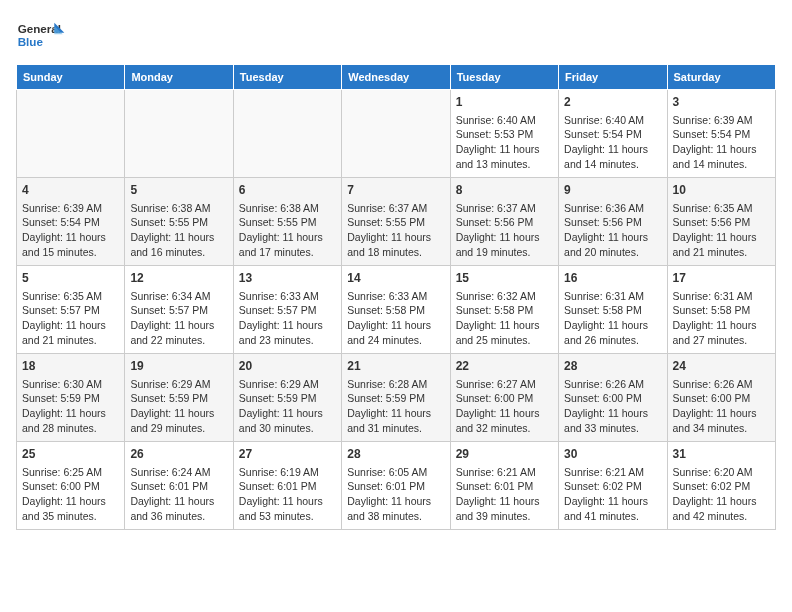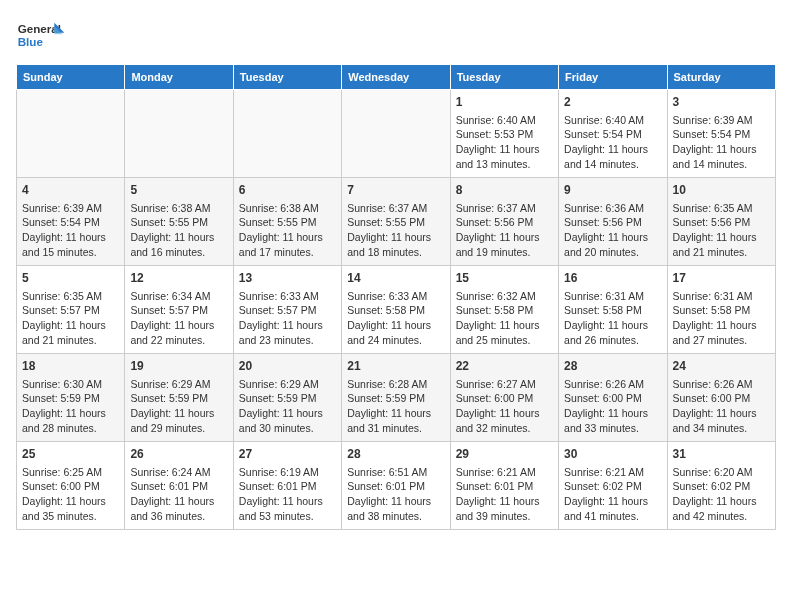--- a/index.html
+++ b/index.html
@@ -277,21 +277,21 @@
           <div>Daylight: 11 hours and 36 minutes.</div>
         </td>
         <td>
           <span class="day-num">27</span>
           <div>Sunrise: 6:19 AM</div>
           <div>Sunset: 6:01 PM</div>
           <div>Daylight: 11 hours and 53 minutes.</div>
         </td>
         <td>
           <span class="day-num">28</span>
-          <div>Sunrise: 6:51 AM</div>
+          <div>Sunrise: 6:05 AM</div>
           <div>Sunset: 6:01 PM</div>
           <div>Daylight: 11 hours and 38 minutes.</div>
         </td>
         <td>
           <span class="day-num">29</span>
           <div>Sunrise: 6:21 AM</div>
           <div>Sunset: 6:01 PM</div>
           <div>Daylight: 11 hours and 39 minutes.</div>
         </td>
         <td>

